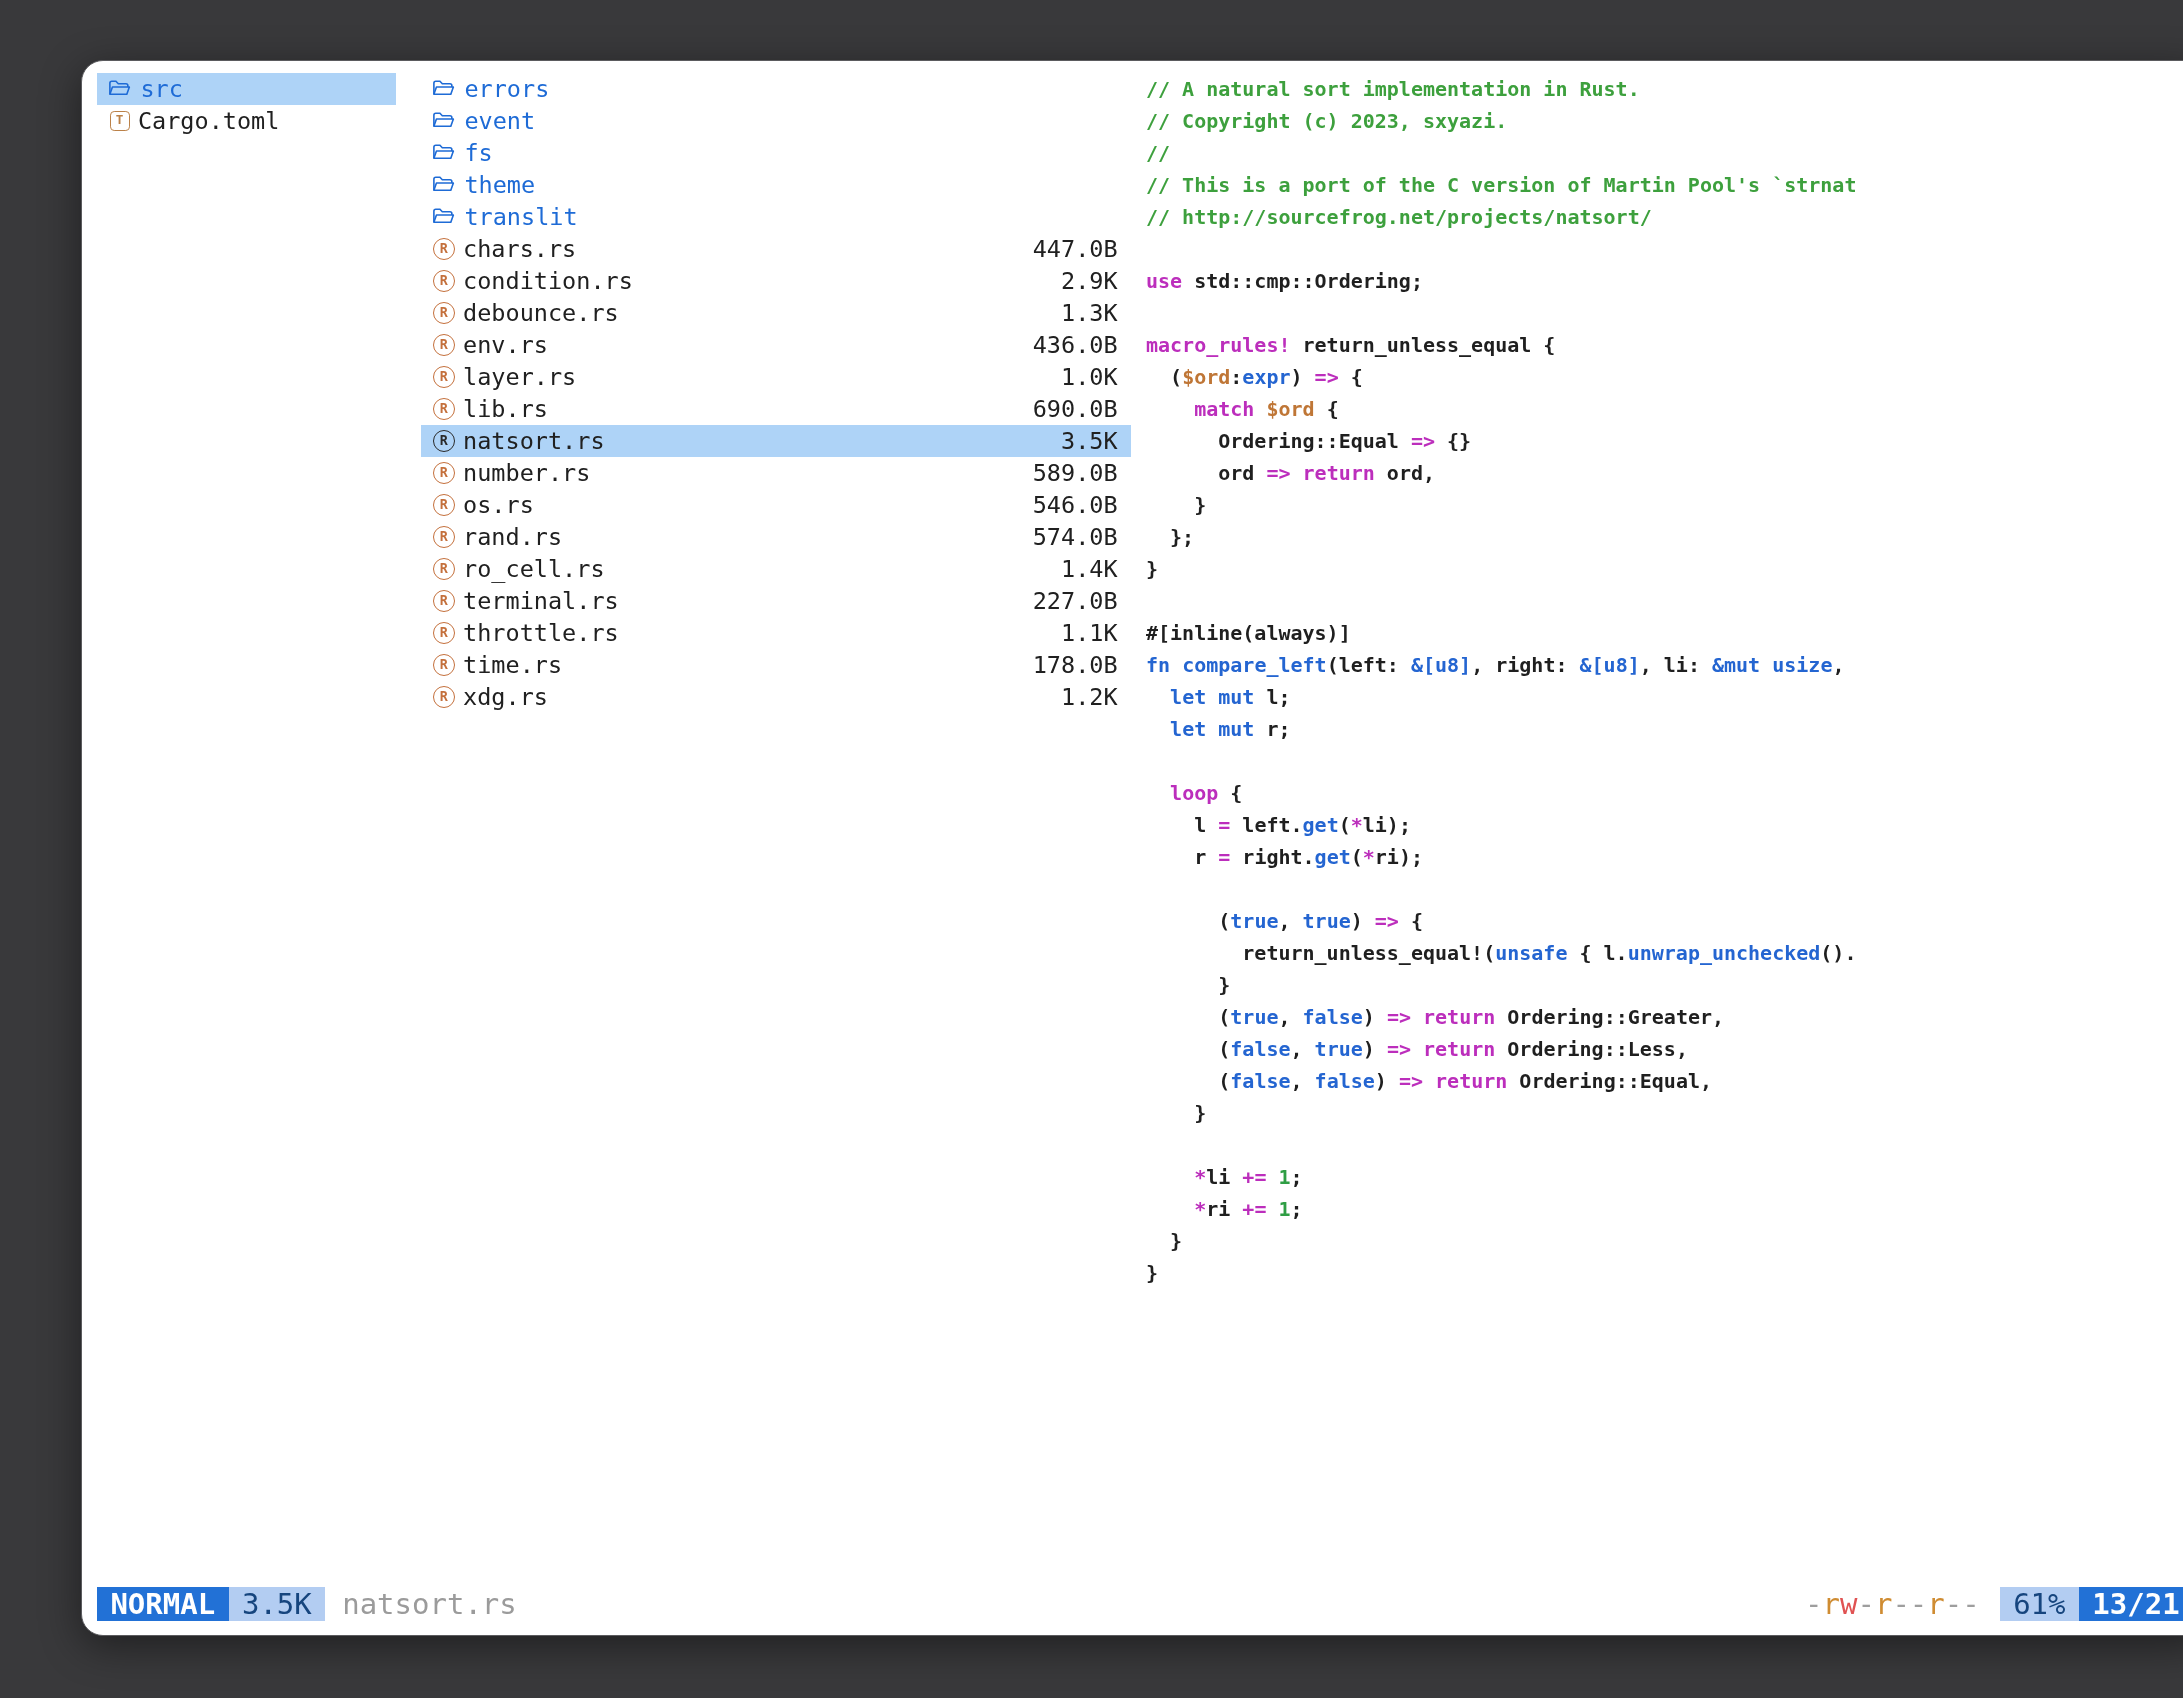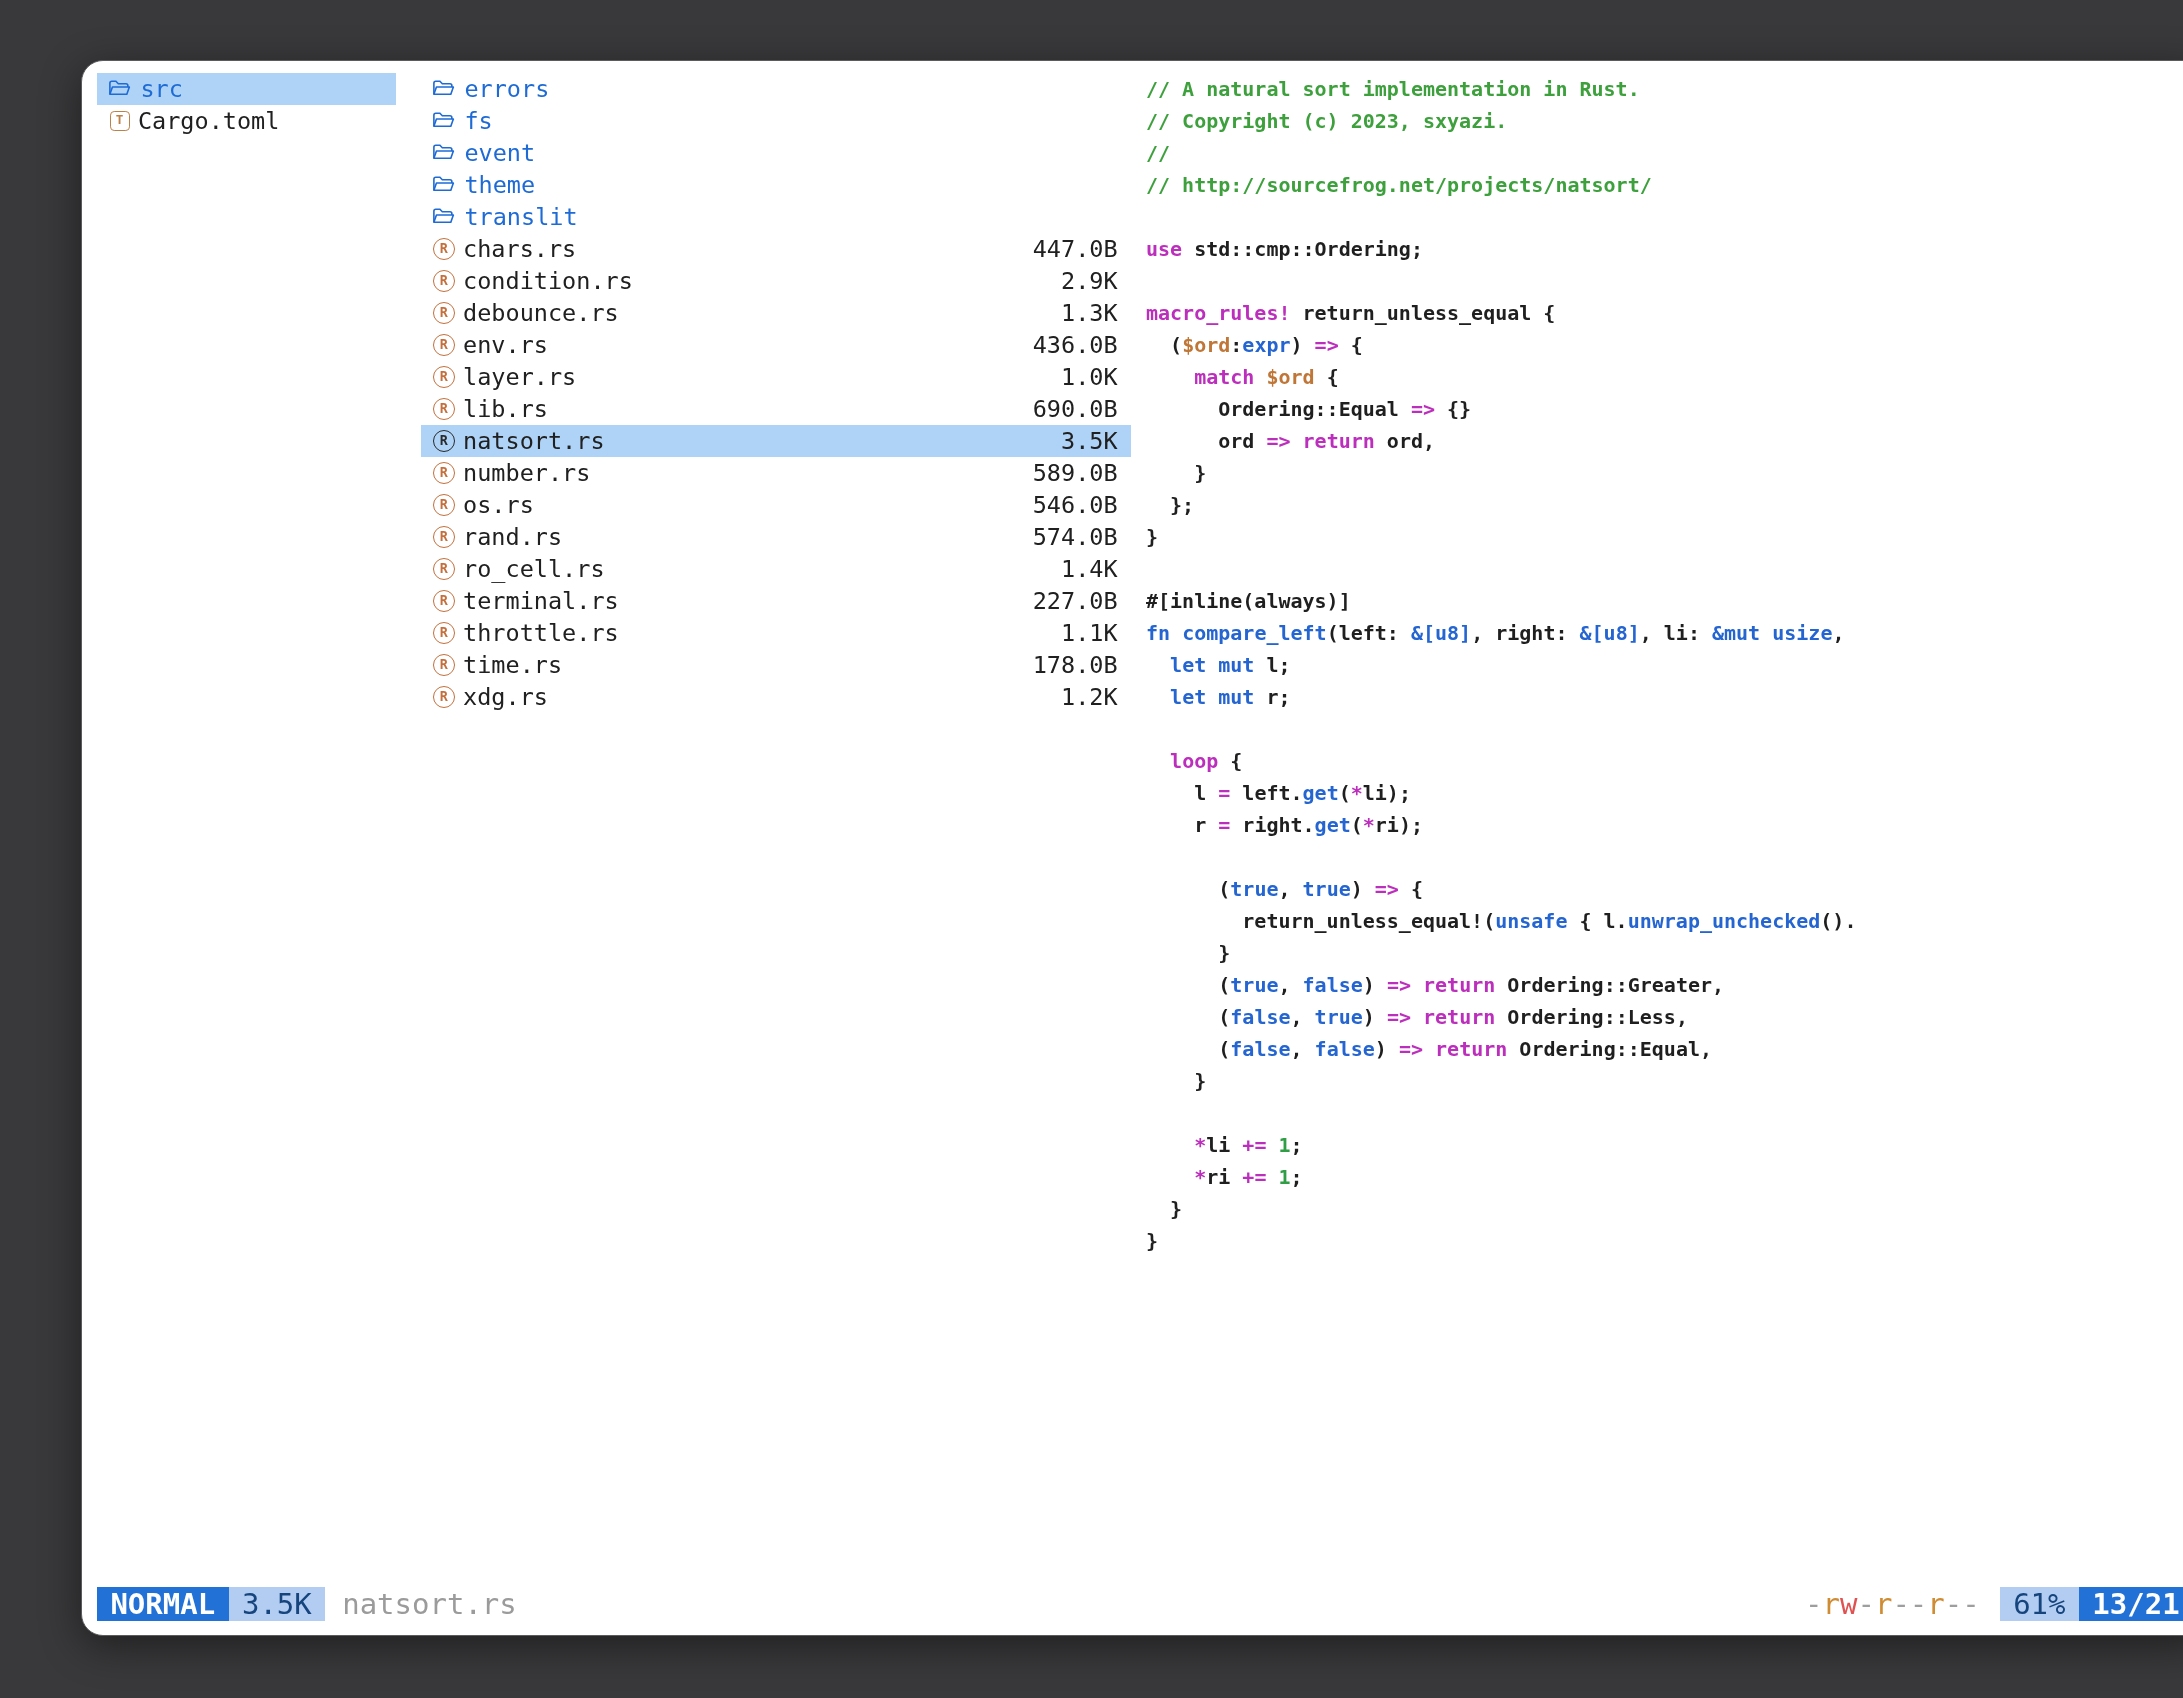--- a/index.html
+++ b/index.html
@@ -126,25 +126,25 @@
     </div>
 
   <div class="pane current-pane">
       <div class="row is-dir"><span class="icon"><svg viewBox="0 0 24 20" width="22.7" height="19.3">
             <path d="M2 16 V4.2 C2 3 2.9 2.2 4 2.2 H8.4 L10.9 4.8 H19 C20.1 4.8 21 5.7 21 6.8 V8.2" fill="none" stroke="currentColor" stroke-width="1.7"></path>
             <path d="M2 16 L4.7 8.2 H22.6 L19.9 16 Z" fill="none" stroke="currentColor" stroke-width="1.7" stroke-linejoin="round"></path>
           </svg></span><span class="fname">errors</span><span class="fsize"></span></div>
       <div class="row is-dir"><span class="icon"><svg viewBox="0 0 24 20" width="22.7" height="19.3">
             <path d="M2 16 V4.2 C2 3 2.9 2.2 4 2.2 H8.4 L10.9 4.8 H19 C20.1 4.8 21 5.7 21 6.8 V8.2" fill="none" stroke="currentColor" stroke-width="1.7"></path>
             <path d="M2 16 L4.7 8.2 H22.6 L19.9 16 Z" fill="none" stroke="currentColor" stroke-width="1.7" stroke-linejoin="round"></path>
+          </svg></span><span class="fname">event</span><span class="fsize"></span></div>
+      <div class="row is-dir"><span class="icon"><svg viewBox="0 0 24 20" width="22.7" height="19.3">
+            <path d="M2 16 V4.2 C2 3 2.9 2.2 4 2.2 H8.4 L10.9 4.8 H19 C20.1 4.8 21 5.7 21 6.8 V8.2" fill="none" stroke="currentColor" stroke-width="1.7"></path>
+            <path d="M2 16 L4.7 8.2 H22.6 L19.9 16 Z" fill="none" stroke="currentColor" stroke-width="1.7" stroke-linejoin="round"></path>
           </svg></span><span class="fname">fs</span><span class="fsize"></span></div>
-      <div class="row is-dir"><span class="icon"><svg viewBox="0 0 24 20" width="22.7" height="19.3">
-            <path d="M2 16 V4.2 C2 3 2.9 2.2 4 2.2 H8.4 L10.9 4.8 H19 C20.1 4.8 21 5.7 21 6.8 V8.2" fill="none" stroke="currentColor" stroke-width="1.7"></path>
-            <path d="M2 16 L4.7 8.2 H22.6 L19.9 16 Z" fill="none" stroke="currentColor" stroke-width="1.7" stroke-linejoin="round"></path>
-          </svg></span><span class="fname">event</span><span class="fsize"></span></div>
       <div class="row is-dir"><span class="icon"><svg viewBox="0 0 24 20" width="22.7" height="19.3">
             <path d="M2 16 V4.2 C2 3 2.9 2.2 4 2.2 H8.4 L10.9 4.8 H19 C20.1 4.8 21 5.7 21 6.8 V8.2" fill="none" stroke="currentColor" stroke-width="1.7"></path>
             <path d="M2 16 L4.7 8.2 H22.6 L19.9 16 Z" fill="none" stroke="currentColor" stroke-width="1.7" stroke-linejoin="round"></path>
           </svg></span><span class="fname">theme</span><span class="fsize"></span></div>
       <div class="row is-dir"><span class="icon"><svg viewBox="0 0 24 20" width="22.7" height="19.3">
             <path d="M2 16 V4.2 C2 3 2.9 2.2 4 2.2 H8.4 L10.9 4.8 H19 C20.1 4.8 21 5.7 21 6.8 V8.2" fill="none" stroke="currentColor" stroke-width="1.7"></path>
             <path d="M2 16 L4.7 8.2 H22.6 L19.9 16 Z" fill="none" stroke="currentColor" stroke-width="1.7" stroke-linejoin="round"></path>
           </svg></span><span class="fname">translit</span><span class="fsize"></span></div>
       <div class="row"><span class="icon ricon">R</span><span class="fname">chars.rs</span><span class="fsize">447.0B</span></div>
       <div class="row"><span class="icon ricon">R</span><span class="fname">condition.rs</span><span class="fsize">2.9K</span></div>
@@ -161,20 +161,21 @@
       <div class="row"><span class="icon ricon">R</span><span class="fname">throttle.rs</span><span class="fsize">1.1K</span></div>
       <div class="row"><span class="icon ricon">R</span><span class="fname">time.rs</span><span class="fsize">178.0B</span></div>
       <div class="row"><span class="icon ricon">R</span><span class="fname">xdg.rs</span><span class="fsize">1.2K</span></div>
     </div>
 
   <div class="pane preview-pane">
     <div>
         <div class="code-line"><span class="tok-c">// A natural sort implementation in Rust.</span></div>
         <div class="code-line"><span class="tok-c">// Copyright (c) 2023, sxyazi.</span></div>
         <div class="code-line"><span class="tok-c">//</span></div>
+        <div class="code-line"><span class="tok-c">// This is a port of the C version of Martin Pool's `strnat</span></div>
         <div class="code-line"><span class="tok-c">// http://sourcefrog.net/projects/natsort/</span></div>
         <div class="code-line"></div>
         <div class="code-line"><span class="tok-k">use</span><span class="tok-t"> std::cmp::Ordering;</span></div>
         <div class="code-line"></div>
         <div class="code-line"><span class="tok-k">macro_rules!</span><span class="tok-t"> return_unless_equal {</span></div>
         <div class="code-line"><span class="tok-t">  (</span><span class="tok-o">$ord</span><span class="tok-t">:</span><span class="tok-b">expr</span><span class="tok-t">) </span><span class="tok-k">=&gt;</span><span class="tok-t"> {</span></div>
         <div class="code-line"><span class="tok-t">    </span><span class="tok-k">match</span><span class="tok-t"> </span><span class="tok-o">$ord</span><span class="tok-t"> {</span></div>
         <div class="code-line"><span class="tok-t">      Ordering::Equal </span><span class="tok-k">=&gt;</span><span class="tok-t"> {}</span></div>
         <div class="code-line"><span class="tok-t">      ord </span><span class="tok-k">=&gt;</span><span class="tok-t"> </span><span class="tok-k">return</span><span class="tok-t"> ord,</span></div>
         <div class="code-line"><span class="tok-t">    }</span></div>

